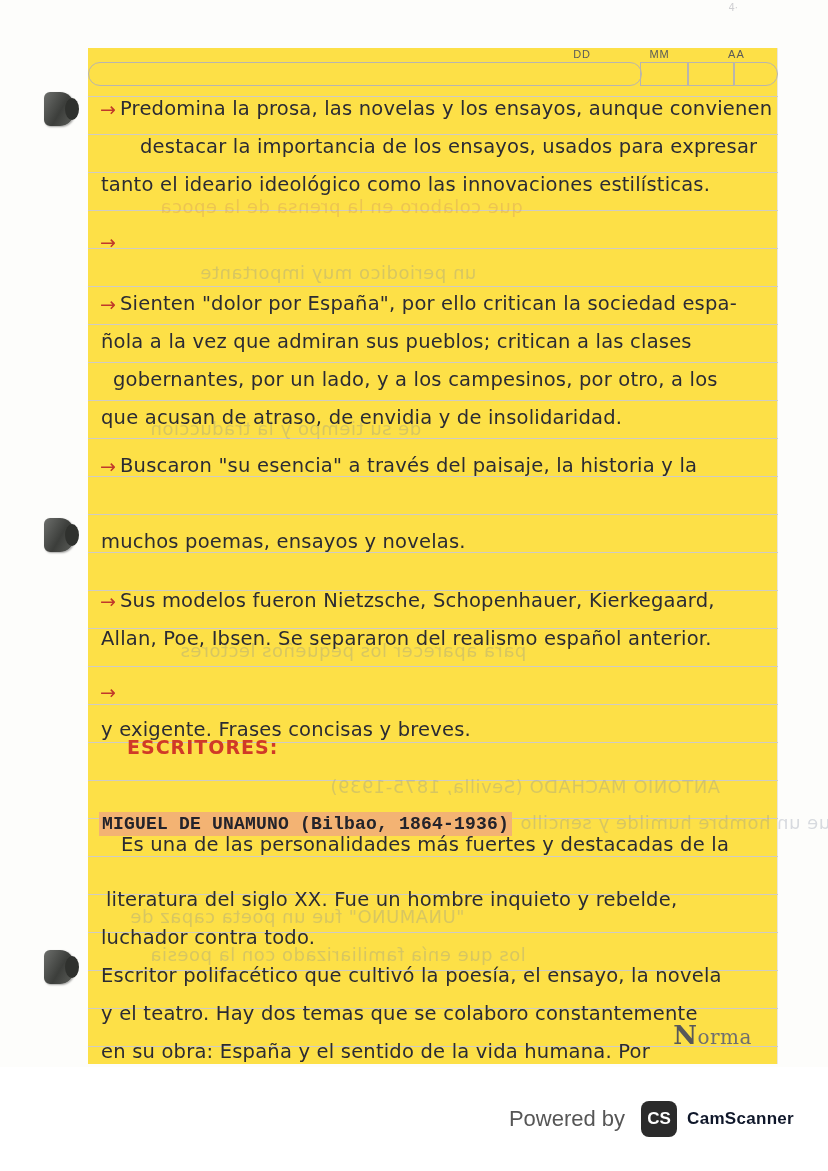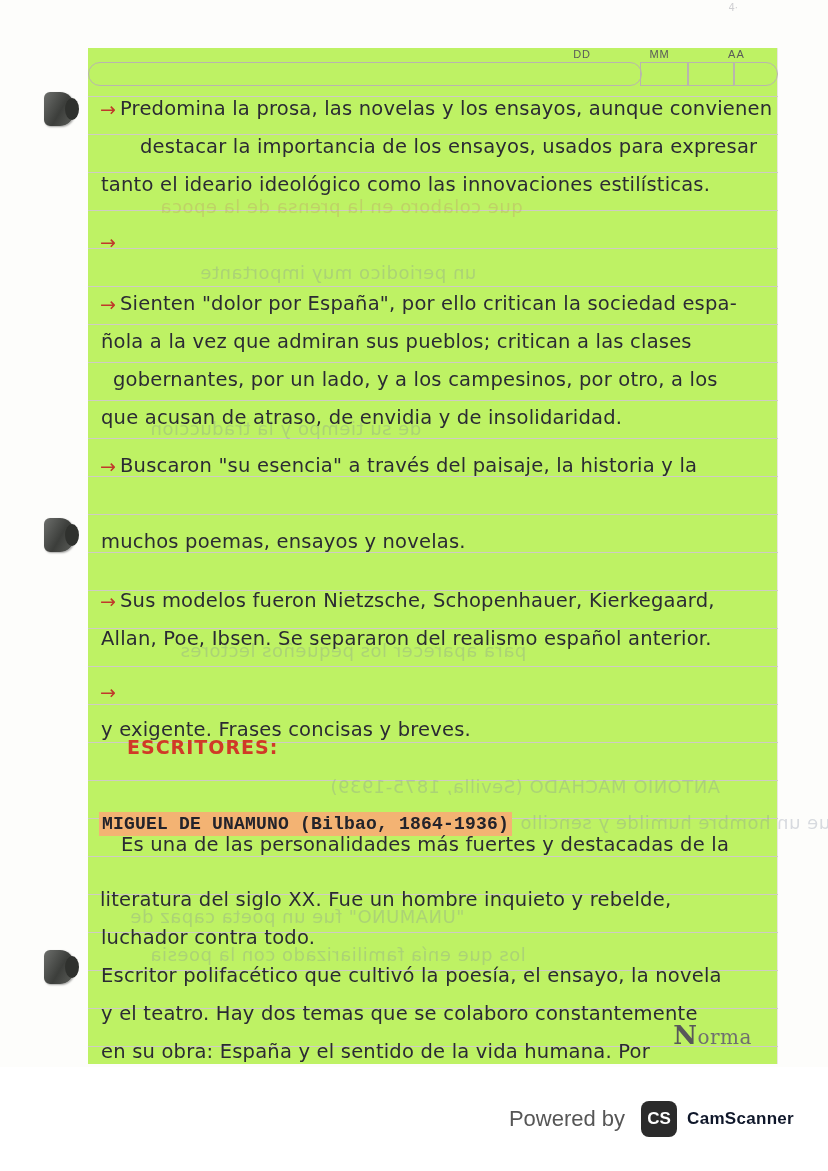--- a/index.html
+++ b/index.html
@@ -20,21 +20,21 @@
     position: absolute;
     inset: 0;
     background: #fdfdfb;
   }
   #paper {
     position: absolute;
     left: 88px;
     top: 48px;
     width: 690px;
     height: 1016px;
-    background: #bef264;
+    background: #fde047;
   }
 
   
   .sheet-edge {
     position: absolute;
     top: 0;
     bottom: 0;
     width: 1px;
     background: #e9e6e0;
   }
@@ -301,21 +301,21 @@
   <div class="hw" style="left:101px; top:628px;">Allan, Poe, Ibsen. Se separaron del realismo español anterior.</div>
 
   <div class="arrow" style="left:100px; top:681px;">→</div>
   <div class="hw" style="left:101px; top:719px;">y exigente. Frases concisas y breves.</div>
 
   <div class="hw red" style="left:101px; top:736px; font-size:19px;margin-left:26px;">ESCRITORES:</div>
 
   <div class="hw hl" style="left:99px; top:812px; font-size:18px;font-family:Liberation Mono, monospace;">MIGUEL DE UNAMUNO (Bilbao, 1864-1936)</div>
 
   <div class="hw" style="left:101px; top:834px;margin-left:20px;">Es una de las personalidades más fuertes y destacadas de la</div>
-  <div class="hw" style="left:100px; top:889px;text-align:center;">literatura del siglo XX. Fue un hombre inquieto y rebelde,</div>
+  <div class="hw" style="left:106px; top:889px;text-align:center;">literatura del siglo XX. Fue un hombre inquieto y rebelde,</div>
   <div class="hw" style="left:101px; top:927px;">luchador contra todo.</div>
 
   <div class="hw" style="left:101px; top:965px;">Escritor polifacético que cultivó la poesía, el ensayo, la novela</div>
   <div class="hw" style="left:101px; top:1003px;">y el teatro. Hay dos temas que se colaboro constantemente</div>
   <div class="hw" style="left:101px; top:1041px;">en su obra: España y el sentido de la vida humana. Por</div>
 
   <div id="footer">
     <span class="powered">Powered by</span>
     <span class="cs-badge">CS</span>
     <span class="cs-name">CamScanner</span>

